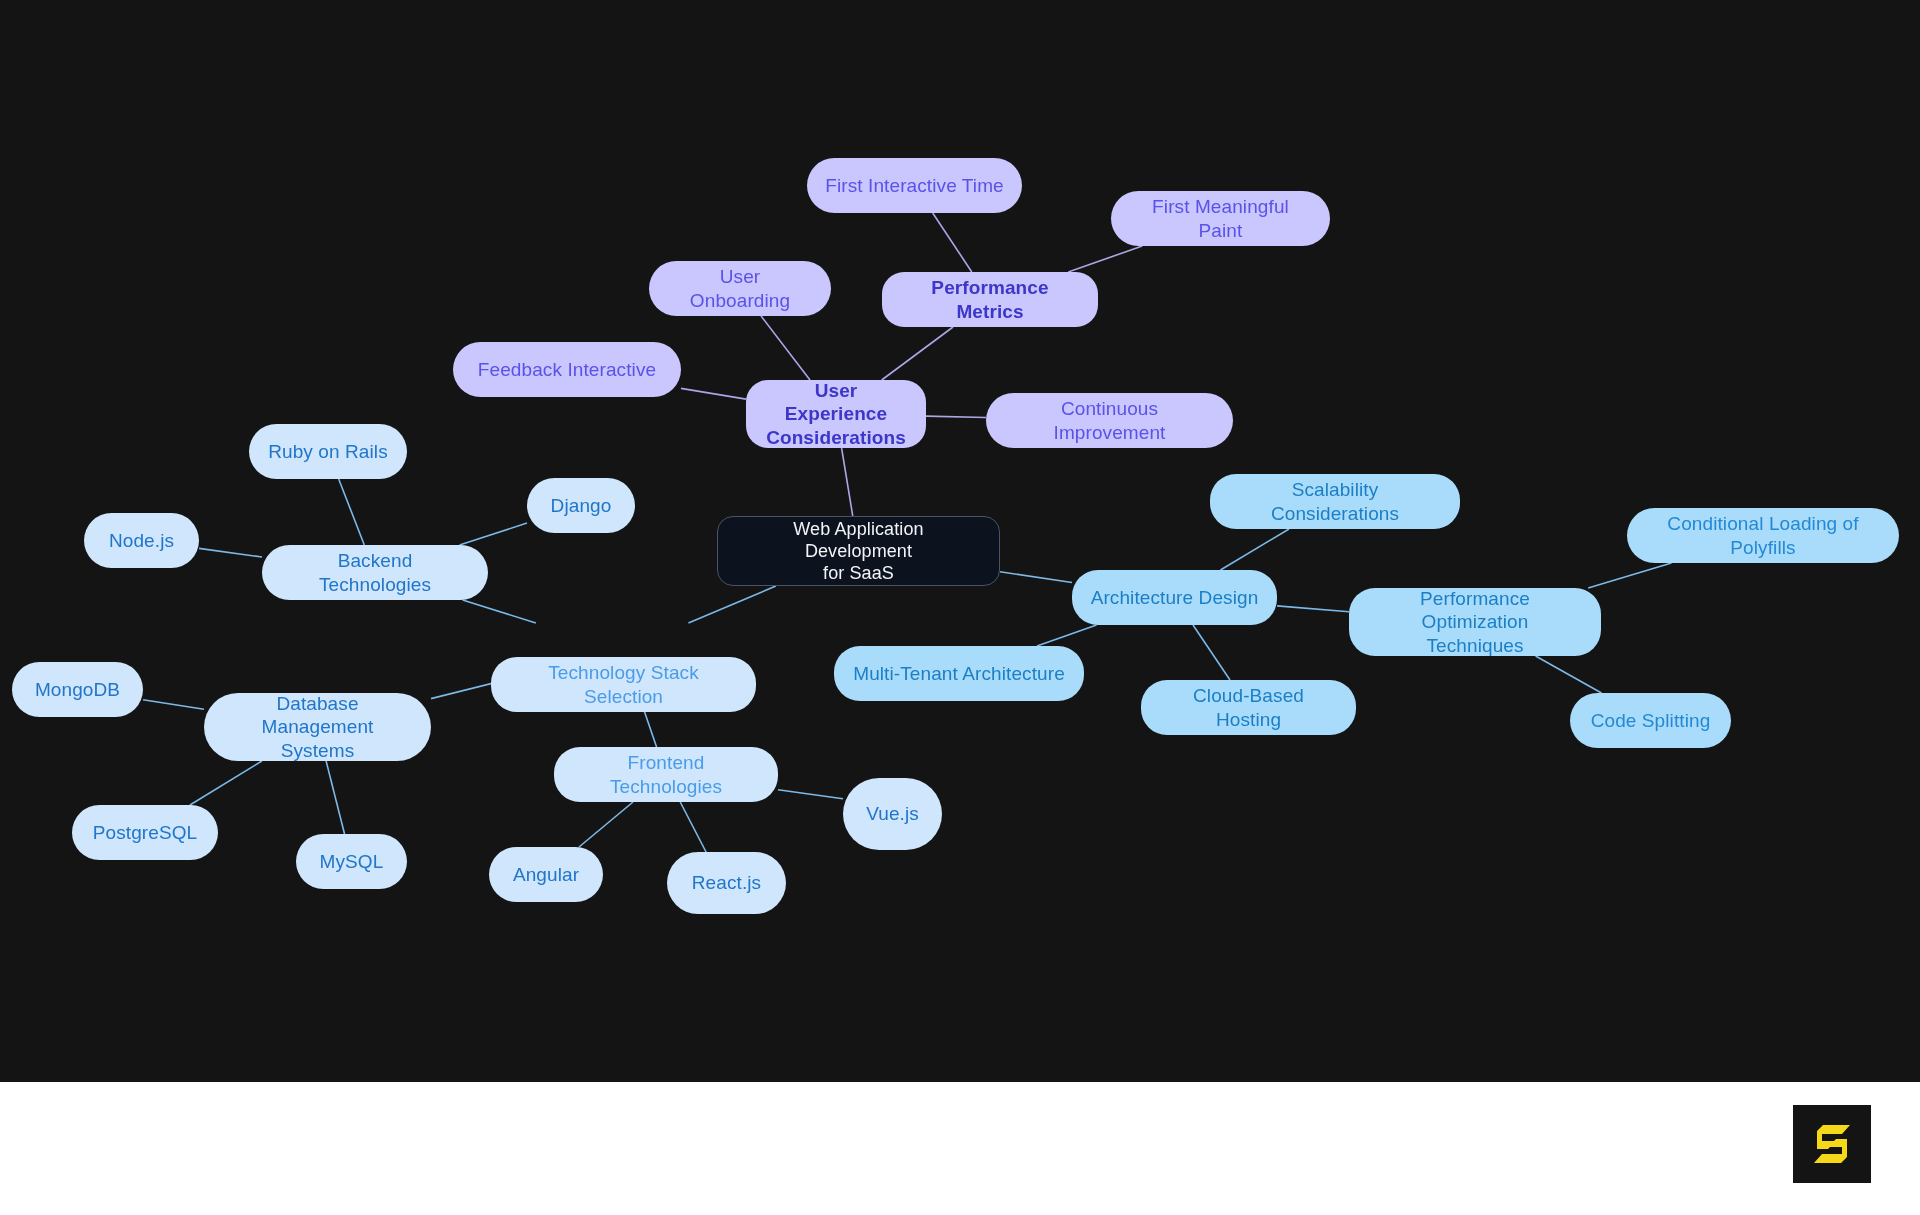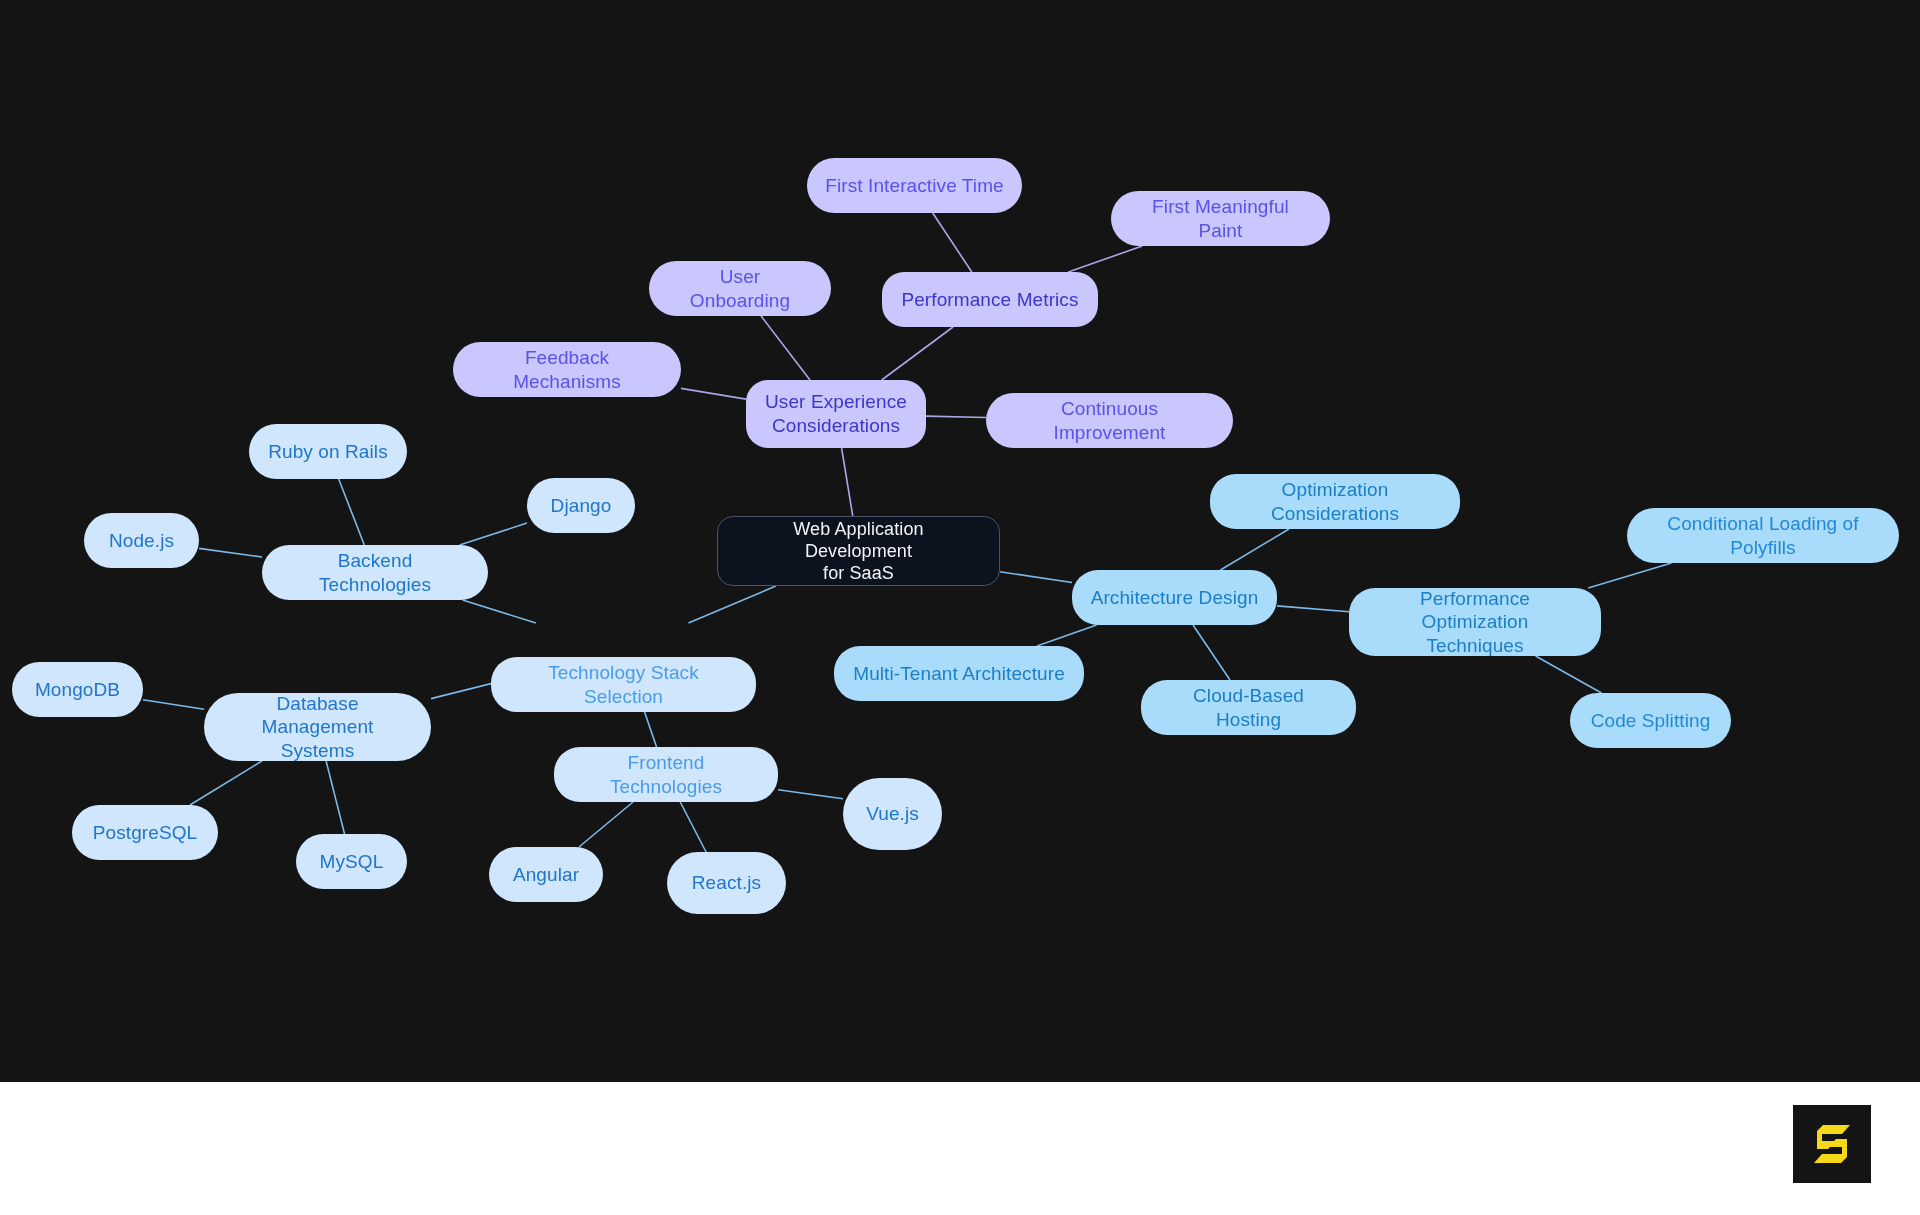--- a/index.html
+++ b/index.html
@@ -49,20 +49,21 @@
     border: 1px solid #4a5268;
     color: #f2f4f8;
     font-size: 18px;
     padding: 0 22px;
   }
   .node.purple-branch {
     background: #c9c7fd;
     color: #3d36c9;
     font-size: 19px;
     border-radius: 22px;
+    font-weight: bold;
   }
   .node.purple-leaf {
     background: #c9c7fd;
     color: #5a52ea;
     font-size: 19px;
   }
   .node.blue-branch {
     background: #cfe6fc;
     color: #4a9ce8;
     font-size: 19px;
@@ -131,24 +132,24 @@
       </svg>
     <div id="nodes">
         <div class="node root" style="left: 717px; top: 516px; width: 283px; height: 70px;">Web Application Development
 for SaaS</div>
         <div class="node purple-branch" style="left: 746px; top: 380px; width: 180px; height: 68px;">User Experience
 Considerations</div>
         <div class="node purple-leaf" style="left: 807px; top: 158px; width: 215px; height: 55px;">First Interactive Time</div>
         <div class="node purple-branch" style="left: 882px; top: 272px; width: 216px; height: 55px;">Performance Metrics</div>
         <div class="node purple-leaf" style="left: 1111px; top: 191px; width: 219px; height: 55px;">First Meaningful Paint</div>
         <div class="node purple-leaf" style="left: 649px; top: 261px; width: 182px; height: 55px; text-align: center;">User Onboarding</div>
-        <div class="node purple-leaf" style="left: 453px; top: 342px; width: 228px; height: 55px;">Feedback Mechanisms</div>
+        <div class="node purple-leaf" style="left: 453px; top: 342px; width: 228px; height: 55px;">Feedback Interactive</div>
         <div class="node purple-leaf" style="left: 986px; top: 393px; width: 247px; height: 55px;">Continuous Improvement</div>
         <div class="node blue-deep" style="left: 1072px; top: 570px; width: 205px; height: 55px;">Architecture Design</div>
-        <div class="node blue-deep" style="left: 1210px; top: 474px; width: 250px; height: 55px;">Optimization Considerations</div>
+        <div class="node blue-deep" style="left: 1210px; top: 474px; width: 250px; height: 55px;">Scalability Considerations</div>
         <div class="node blue-deep" style="left: 834px; top: 646px; width: 250px; height: 55px;">Multi-Tenant Architecture</div>
         <div class="node blue-deep" style="left: 1141px; top: 680px; width: 215px; height: 55px;">Cloud-Based Hosting</div>
         <div class="node blue-deep" style="left: 1349px; top: 588px; width: 252px; height: 68px;">Performance Optimization
 Techniques</div>
         <div class="node blue-leaf" style="left: 1627px; top: 508px; width: 272px; height: 55px;">Conditional Loading of Polyfills</div>
         <div class="node blue-leaf" style="left: 1570px; top: 693px; width: 161px; height: 55px;">Code Splitting</div>
         <div class="node blue-branch" style="left: 491px; top: 623px; width: 265px; height: 55px; margin-top: 34px;">Technology Stack Selection</div>
         <div class="node blue-sub" style="left: 262px; top: 545px; width: 226px; height: 55px;">Backend Technologies</div>
         <div class="node blue-sub" style="left: 249px; top: 424px; width: 158px; height: 55px;">Ruby on Rails</div>
         <div class="node blue-sub" style="left: 84px; top: 513px; width: 115px; height: 55px;">Node.js</div>

